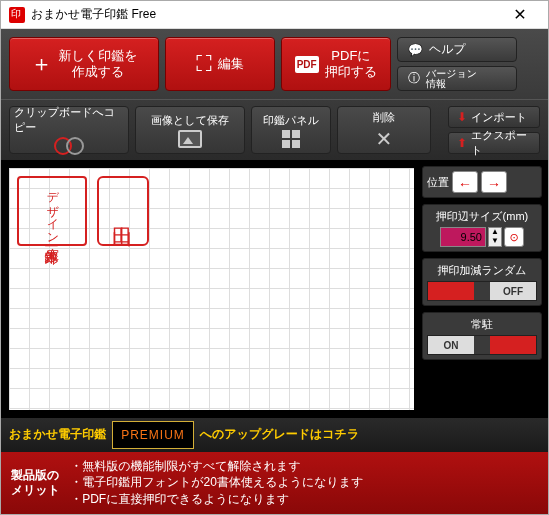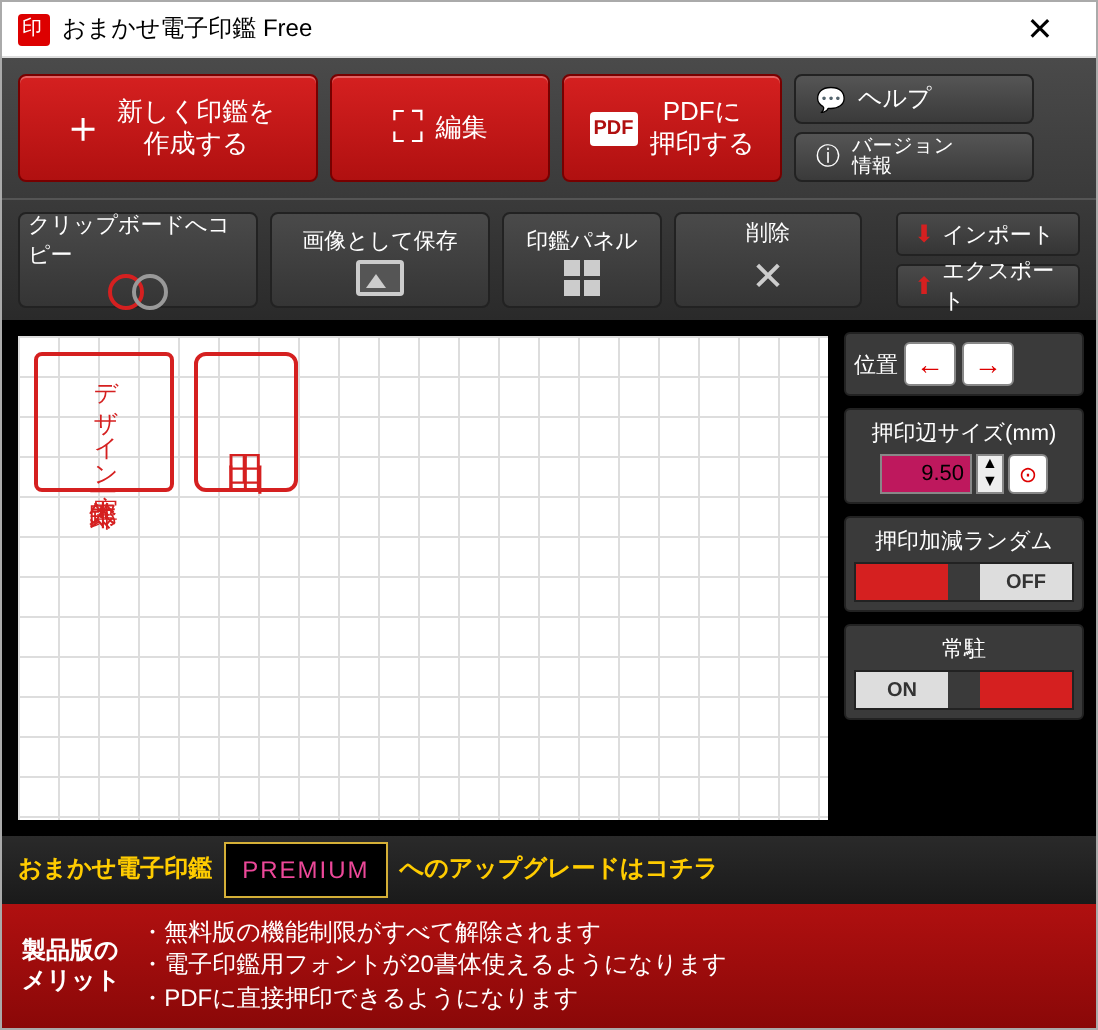--- a/index.html
+++ b/index.html
@@ -52,21 +52,21 @@
 .pos-btn { width: 26px; height: 22px; background: #fff; border: 1px solid #888; border-radius: 3px; display: flex; align-items: center; justify-content: center; cursor: pointer; color: #d00; font-size: 14px; }
 .size-row { display: flex; gap: 2px; align-items: center; justify-content: center; }
 .size-val { background: #be185d; border: 1px solid #888; width: 46px; height: 20px; font-size: 11px; text-align: right; padding: 0 3px; line-height: 18px; }
 .spin { width: 14px; height: 20px; background: #eee; border: 1px solid #888; font-size: 8px; display: flex; flex-direction: column; cursor: pointer; }
 .spin span { flex: 1; text-align: center; line-height: 8px; }
 .toggle { display: flex; height: 20px; border: 1px solid #222; gap: 16px; }
 .toggle-on { background: #d52020; flex: 1; }
 .toggle-off { background: #ddd; flex: 1; color: #333; font-size: 10px; display: flex; align-items: center; justify-content: center; font-weight: bold; }
 .premium-bar { background: linear-gradient(#2a2a2a, #1a1a1a); padding: 3px 8px; display: flex; align-items: center; gap: 6px; font-size: 12px; }
 .prem-text1 { color: #ffcc00; font-weight: bold; }
-.prem-badge { background: #000; color: #ec4899; padding: 6px 8px; border: 1px solid #d4af37; font-size: 12px; letter-spacing: 1px; }
+.prem-badge { background: #000; color: #f97316; padding: 6px 8px; border: 1px solid #d4af37; font-size: 12px; letter-spacing: 1px; }
 .prem-text2 { color: #ffcc00; font-weight: bold; }
 .benefits { background: linear-gradient(#b01010, #8a0808); color: #fff; padding: 6px 10px; display: flex; gap: 10px; font-size: 12px; }
 .ben-title { display: flex; flex-direction: column; justify-content: center; font-weight: bold; line-height: 1.2; }
 .ben-list { line-height: 1.4; }
 </style>
 </head>
 <body>
 
 <div class="window">
   <div class="titlebar">

